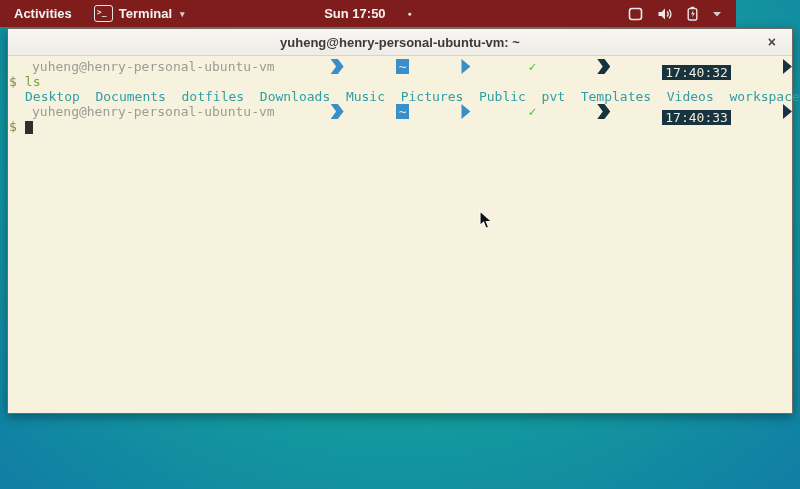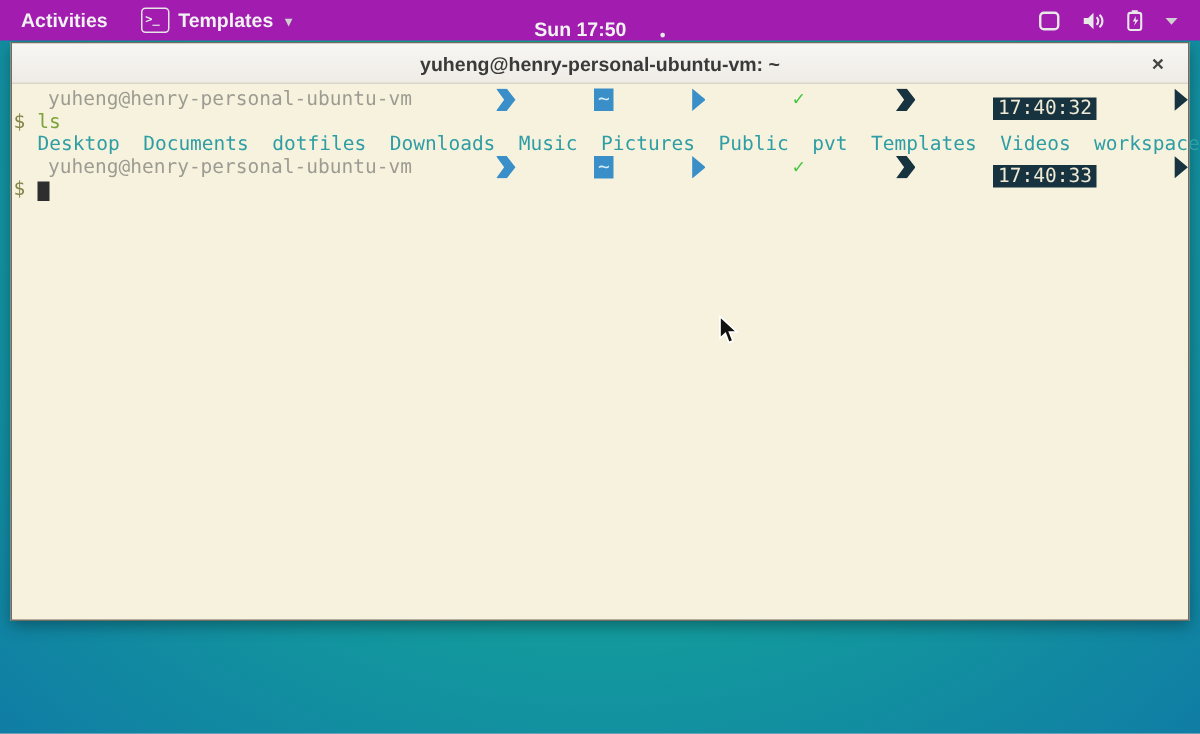--- a/index.html
+++ b/index.html
@@ -5,32 +5,32 @@
   html,body{margin:0;padding:0;}
   body{width:800px;height:489px;position:relative;overflow:hidden;
        font-family:"Liberation Sans",sans-serif;background:#0d62a0;}
 
   
   .desktop{position:absolute;inset:0;
     background:radial-gradient(ellipse 100% 140% at 50% 30%,
       #18ae97 0%, #139a9d 40%, #0f74a7 80%, #0c5f9b 100%);}
 
   
-  .topbar{position:absolute;top:0;left:0;width:800px;height:27px;background:#a21caf;
+  .topbar{position:absolute;top:0;left:0;width:736px;height:27px;background:#7f1d1d;
           color:#f2f2f2;display:flex;align-items:center;z-index:30;font-size:13px;}
   .tb-left{display:flex;align-items:center;gap:18px;padding-left:10px;}
   .activities{font-weight:bold;padding:0 4px;cursor:default;}
   .appmenu{display:flex;align-items:center;gap:6px;font-weight:bold;}
   .term-icon{width:15px;height:15px;border:1px solid #e6e6e6;border-radius:3px;
              display:flex;align-items:flex-start;justify-content:flex-start;
              font-family:"DejaVu Sans Mono",monospace;font-size:8px;line-height:13px;
              padding-left:2px;color:#e6e6e6;font-weight:bold;}
   .caret{font-size:9px;color:#cfcfcf;margin-left:2px;}
   .tb-center{position:absolute;left:0;right:0;top:0;height:27px;display:flex;
-             align-items:flex-end;justify-content:center;gap:22px;pointer-events:none;}
+             align-items:center;justify-content:center;gap:22px;pointer-events:none;}
   .clock{font-weight:bold;pointer-events:auto;}
   .notif-dot{font-size:7px;color:#e8e8e8;pointer-events:auto;}
   .tb-right{margin-left:auto;display:flex;align-items:center;gap:14px;padding-right:14px;}
   .tb-right svg{display:block;}
 
   
   .window{position:absolute;left:7px;top:28px;width:786px;height:386px;
           border:1px solid #6f6d63;background:#f7f2de;z-index:20;
           box-shadow:0 3px 10px rgba(0,0,0,.35);box-sizing:border-box;}
   .titlebar{height:26px;background:linear-gradient(#f8f6f3,#efece6);
@@ -68,21 +68,21 @@
 </head>
 <body>
 
 <div class="desktop"></div>
 
 <div class="topbar">
   <div class="tb-left">
     <span class="activities">Activities</span>
     <span class="appmenu">
       <span class="term-icon">&gt;_</span>
-      <span>Templates</span>
+      <span>Terminal</span>
       <span class="caret">▾</span>
     </span>
   </div>
   <div class="tb-center">
     <span class="clock">Sun 17:50</span>
     <span class="notif-dot">●</span>
   </div>
   <div class="tb-right">
     <svg width="15" height="14" viewBox="0 0 15 14">
       <rect x="1.5" y="1.5" width="12" height="11" rx="2.5" fill="none" stroke="#e8e8e8" stroke-width="1.6"></rect>

